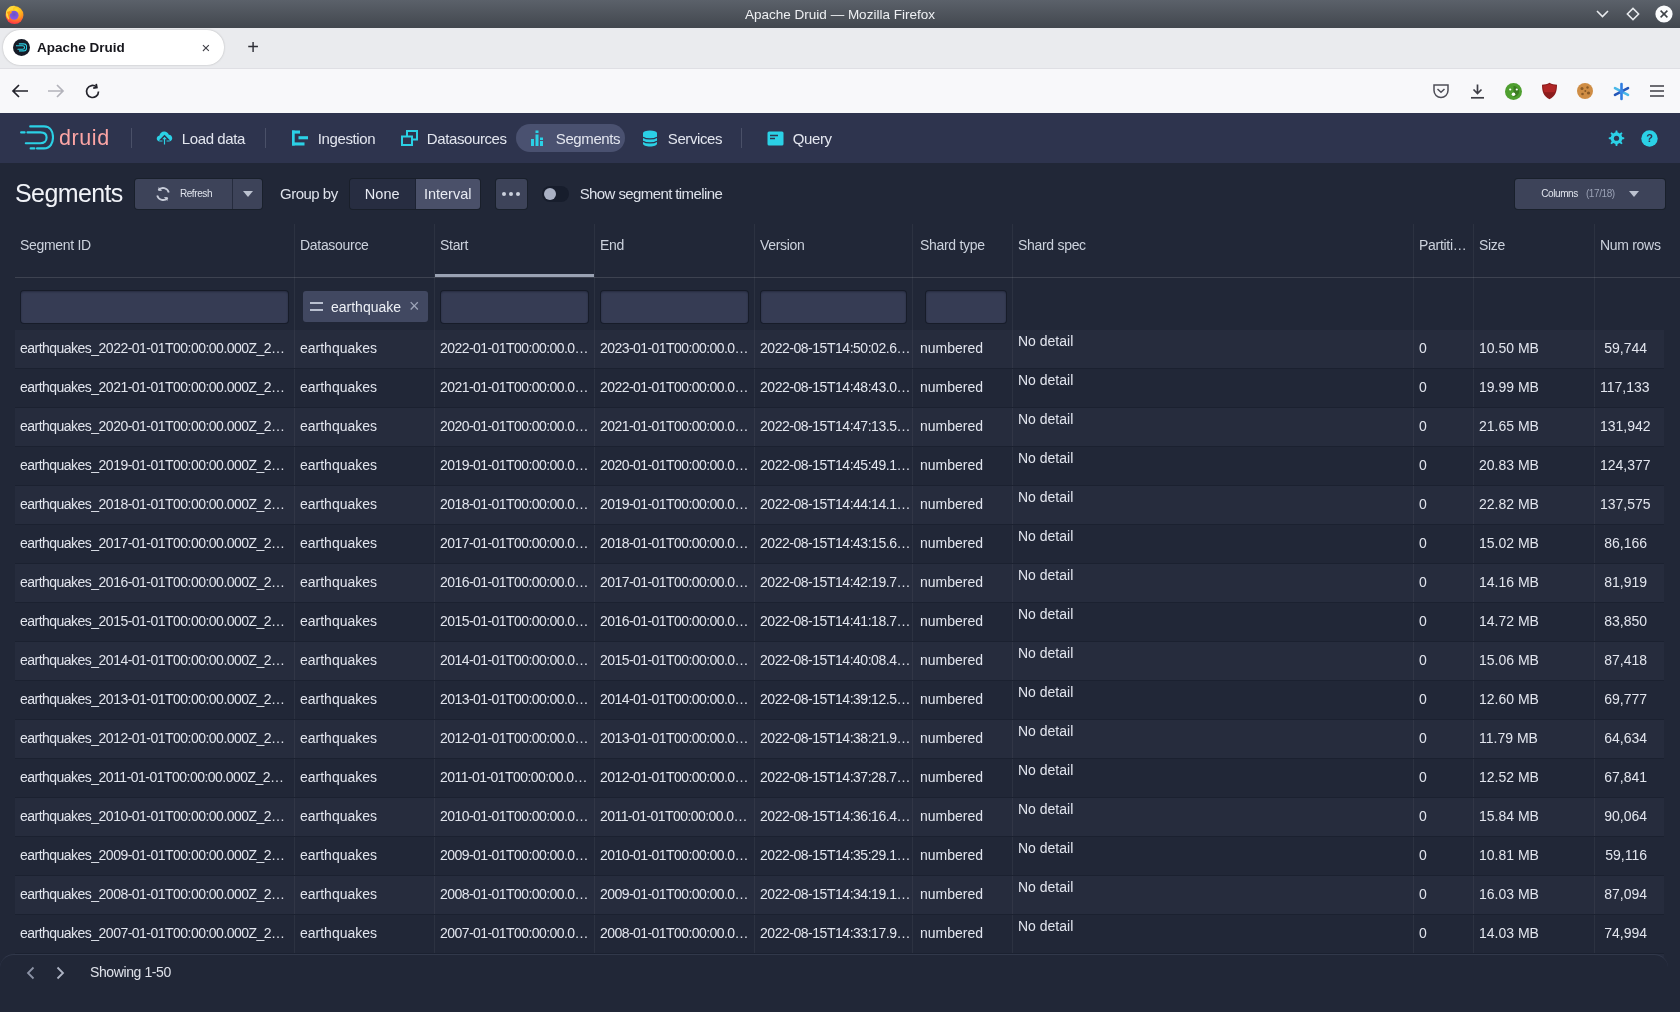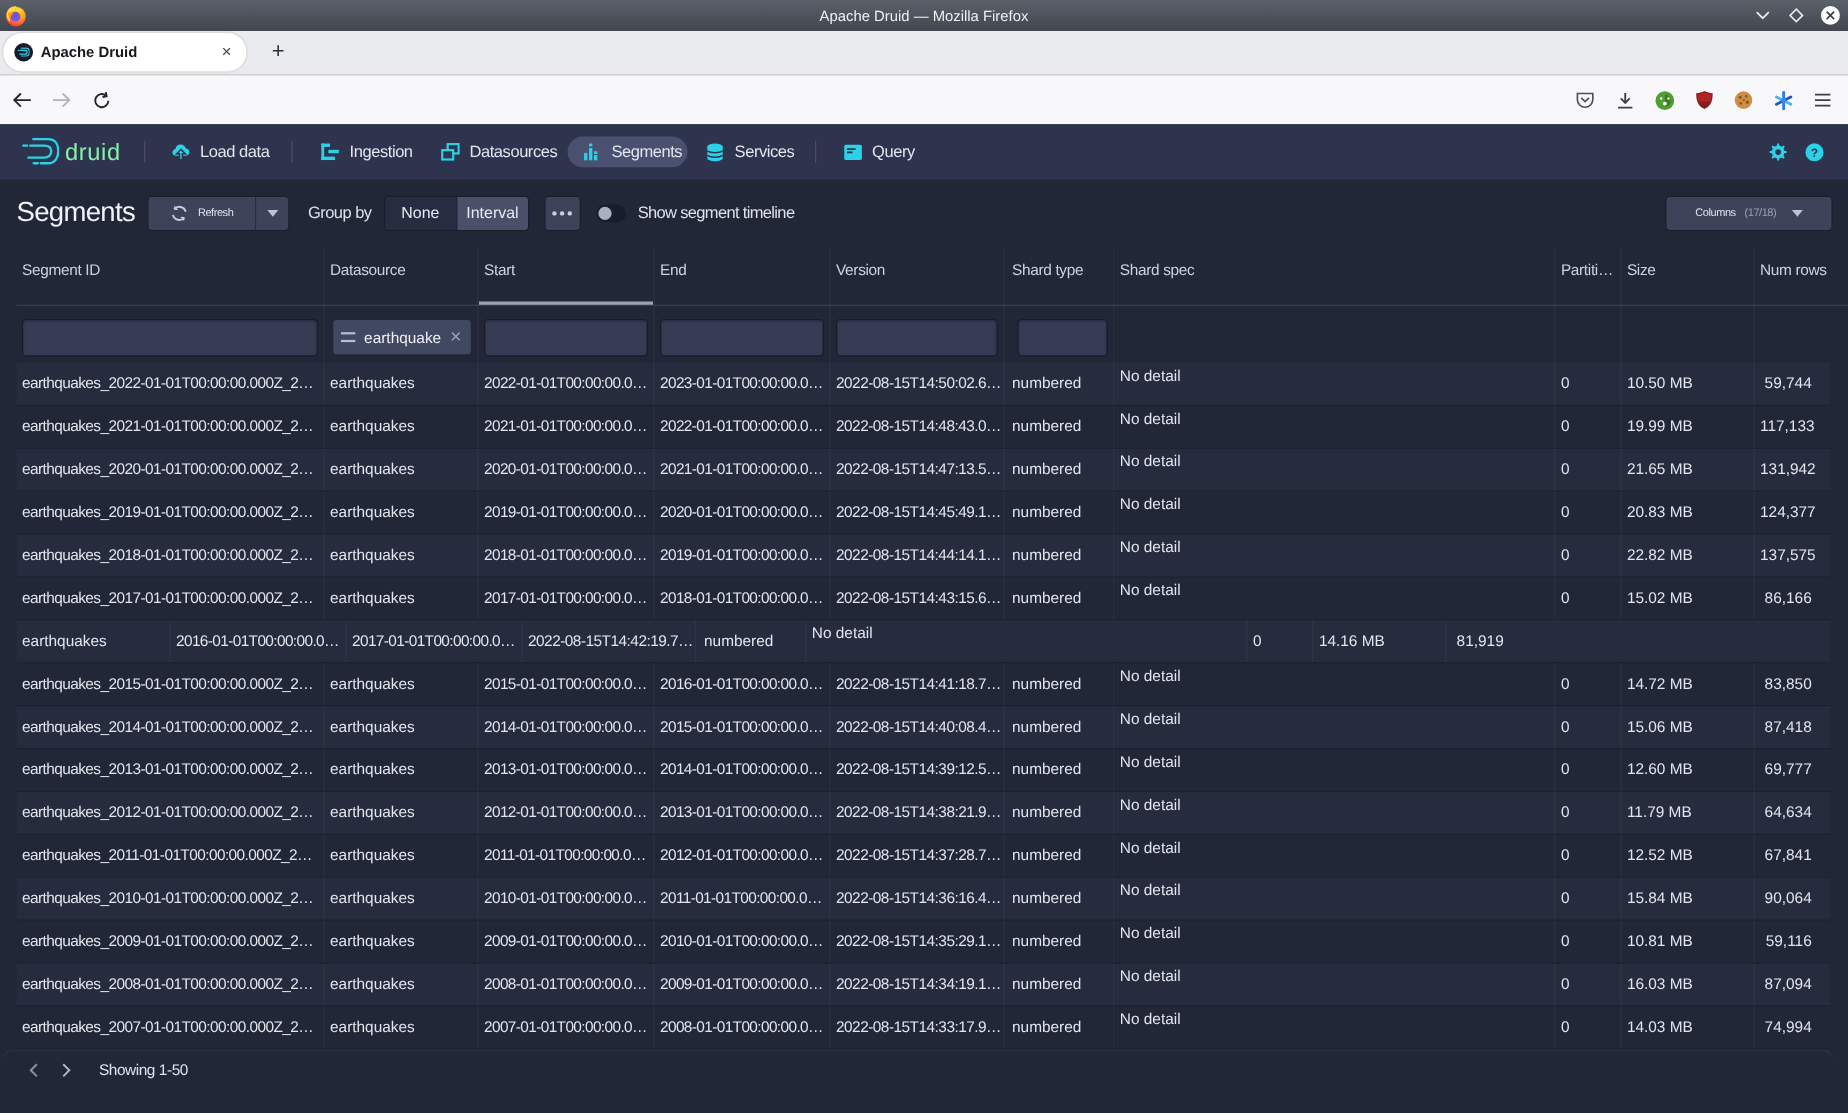--- a/index.html
+++ b/index.html
@@ -28,21 +28,21 @@
   .url-text { margin-left:10px; font-size:15px; white-space:nowrap; overflow:hidden; flex:1; }
   .url-host { color:#17171f; }
   .url-rest { color:#6f6f7c; }
   .url-star { margin-right:2px; }
   .toolbar-icons { display:flex; align-items:center; gap:16px; margin-left:auto; padding-right:13px; }
   .tb-ico { width:20px; height:20px; display:flex; align-items:center; justify-content:center; }
 
   
   .dnav { height:50px; background:#2e344e; display:flex; align-items:center; padding:0 15px; }
   .dlogo { width:34px; height:26px; margin-left:5px; flex:none; }
-  .dbrand { color:#86efac; font-size:21.5px; font-weight:500; letter-spacing:0.6px; margin-left:5px; }
+  .dbrand { color:#fca5a5; font-size:21.5px; font-weight:500; letter-spacing:0.6px; margin-left:5px; }
   .dsep { width:1px; height:20px; background:#4a5068; margin-left:21px; flex:none; }
   .dnav-item { display:flex; align-items:center; gap:9px; color:#e3e6ef; font-size:15px; letter-spacing:-0.4px; white-space:nowrap; }
   .dnav-item.active { padding:0 9px 0 14px; height:28px; border-radius:14px; }
   .dnav-item .nicon { width:17px; height:17px; flex:none; display:flex; align-items:center; justify-content:center; }
   .dnav-item.active { background:#4a5170; }
   .dnav-right { margin-left:auto; display:flex; align-items:center; gap:16px; padding-right:7px; }
   .dnav-gear, .dnav-help { width:17px; height:17px; }
 
   
   .content { position:relative; height:849px; }
@@ -486,20 +486,21 @@
         <div class="td c2">2017-01-01T00:00:00.0…</div>
         <div class="td c3">2018-01-01T00:00:00.0…</div>
         <div class="td c4">2022-08-15T14:43:15.6…</div>
         <div class="td c5">numbered</div>
         <div class="td c6 cell-top">No detail</div>
         <div class="td c7">0</div>
         <div class="td c8">15.02 MB</div>
         <div class="td c9 num">86,166</div>
       </div>
         <div class="tr odd">
+        <div class="td c0">earthquakes_2016-01-01T00:00:00.000Z_2…</div>
         <div class="td c1">earthquakes</div>
         <div class="td c2">2016-01-01T00:00:00.0…</div>
         <div class="td c3">2017-01-01T00:00:00.0…</div>
         <div class="td c4">2022-08-15T14:42:19.7…</div>
         <div class="td c5">numbered</div>
         <div class="td c6 cell-top">No detail</div>
         <div class="td c7">0</div>
         <div class="td c8">14.16 MB</div>
         <div class="td c9 num">81,919</div>
       </div>

